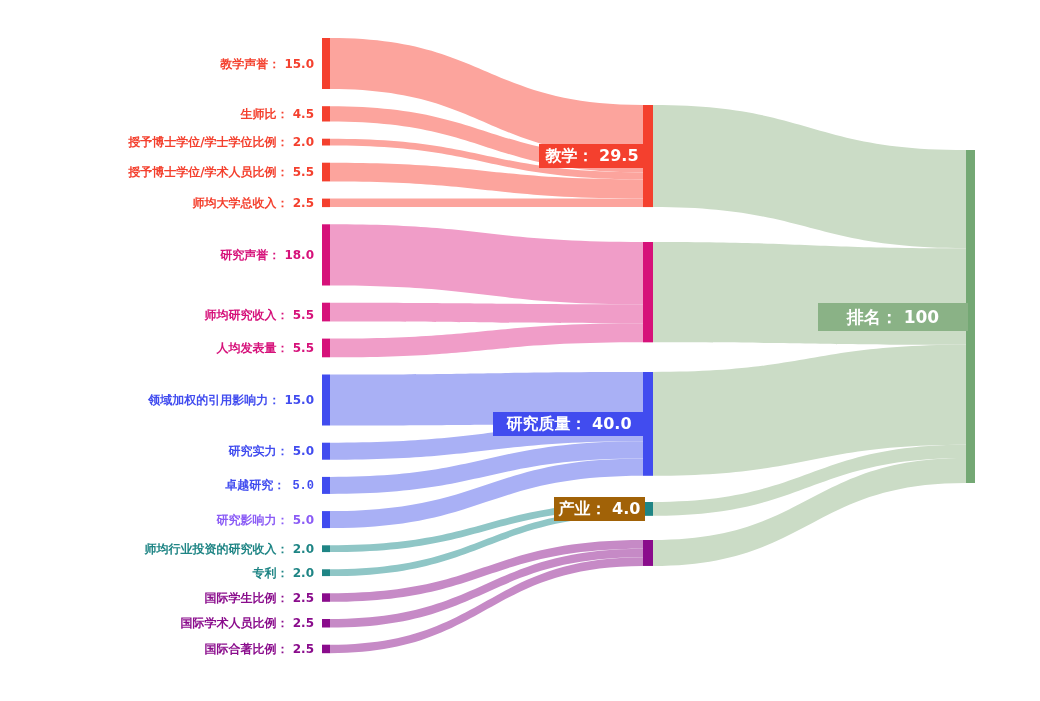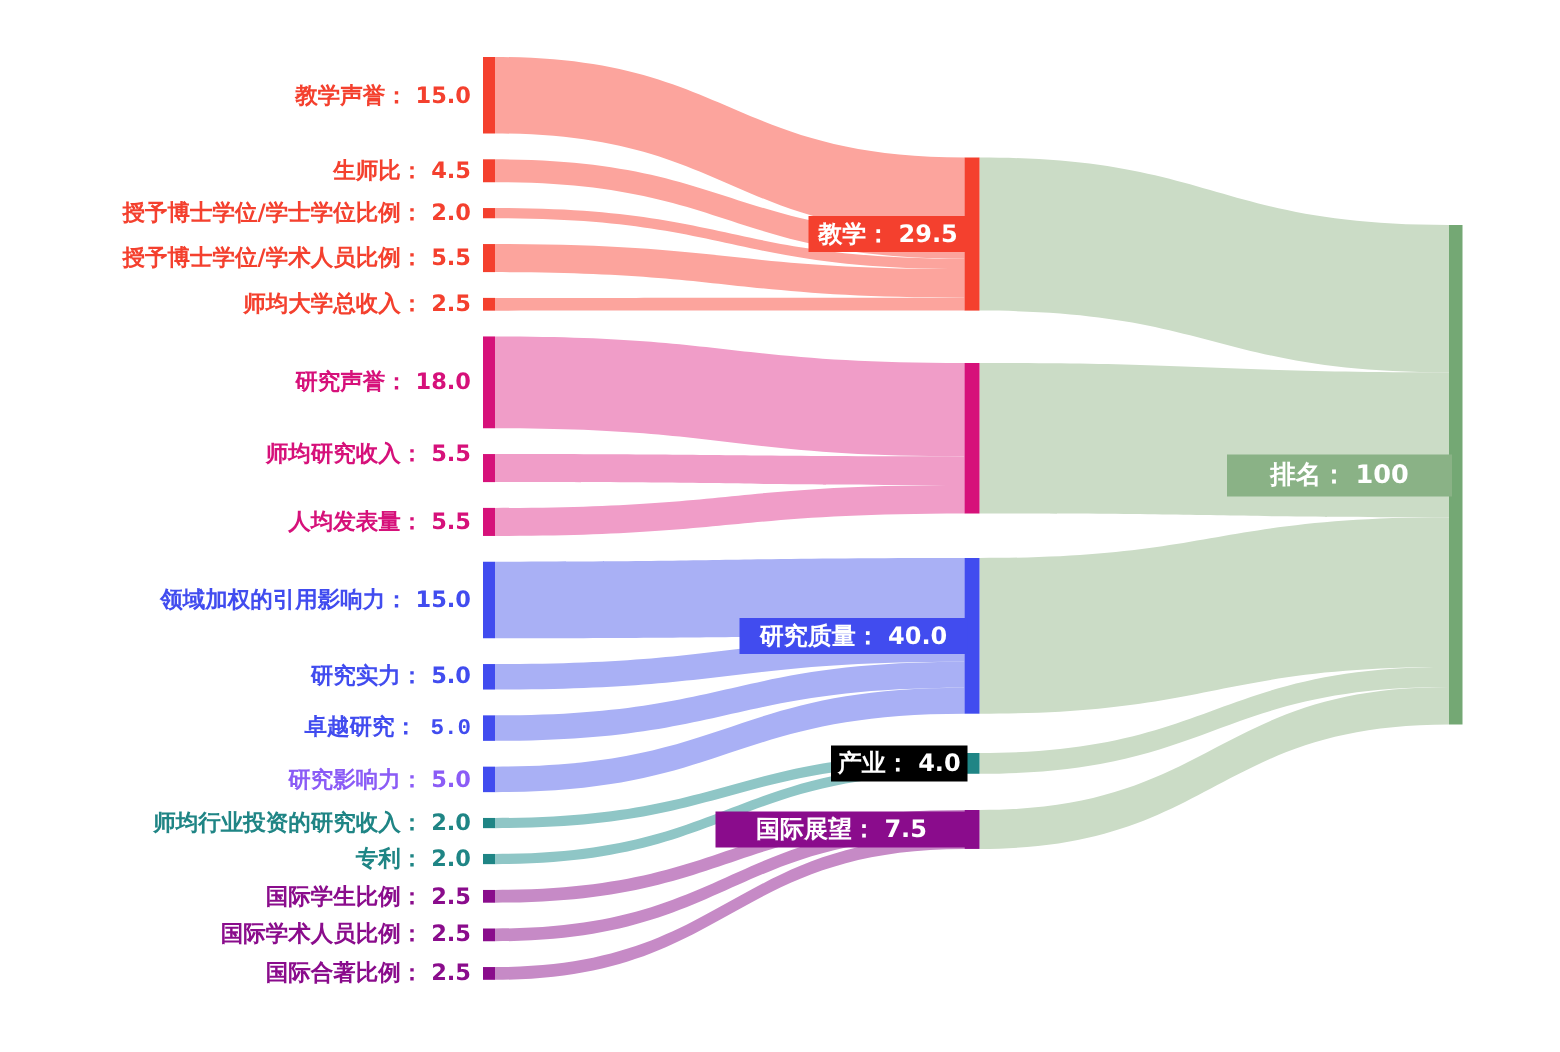--- a/index.html
+++ b/index.html
@@ -24,21 +24,21 @@
     position: absolute;
     left: 0;
     top: 0;
     width: 1040px;
     height: 701px;
     pointer-events: none;
   }
   .left-label {
     position: absolute;
     transform: translateY(-50%);
-    font-size: 15px;
+    font-size: 12px;
     font-weight: bold;
     white-space: nowrap;
     text-align: right;
   }
   .node-box {
     position: absolute;
     transform: translateY(-50%);
     height: 24px;
     line-height: 24px;
     text-align: center;
@@ -104,30 +104,29 @@
       <rect x="643" y="540" width="10" height="25.95" fill="#8A0C8C"></rect>
       <rect x="966" y="150" width="9" height="333" fill="#74A874"></rect>
     </svg>
   <div id="label-layer">
       <div class="left-label" style="right: 726px; top: 63.5px; color: rgb(244, 64, 46);">教学声誉：  15.0</div>
       <div class="left-label" style="right: 726px; top: 113.85px; color: rgb(244, 64, 46);">生师比：  4.5</div>
       <div class="left-label" style="right: 726px; top: 142.1px; color: rgb(244, 64, 46);">授予博士学位/学士学位比例：  2.0</div>
       <div class="left-label" style="right: 726px; top: 172.05px; color: rgb(244, 64, 46);">授予博士学位/学术人员比例：  5.5</div>
       <div class="left-label" style="right: 726px; top: 202.85px; color: rgb(244, 64, 46);">师均大学总收入：  2.5</div>
       <div class="left-label" style="right: 726px; top: 254.9px; color: rgb(214, 17, 122);">研究声誉：  18.0</div>
-      <div class="left-label" style="right: 726px; top: 303px; color: rgb(214, 17, 122);">师均研究收入：  5.5</div>
+      <div class="left-label" style="right: 726px; top: 315px; color: rgb(214, 17, 122);">师均研究收入：  5.5</div>
       <div class="left-label" style="right: 726px; top: 347.95px; color: rgb(214, 17, 122);">人均发表量：  5.5</div>
       <div class="left-label" style="right: 726px; top: 400px; color: rgb(65, 76, 239);">领域加权的引用影响力：  15.0</div>
       <div class="left-label" style="right: 726px; top: 451.2px; color: rgb(65, 76, 239);">研究实力：  5.0</div>
       <div class="left-label" style="right: 726px; top: 485.4px; color: rgb(65, 76, 239); font-family: Liberation Mono, monospace;">卓越研究：  5.0</div>
       <div class="left-label" style="right: 726px; top: 519.6px; color: #8b5cf6;">研究影响力：  5.0</div>
       <div class="left-label" style="right: 726px; top: 548.7px; color: rgb(31, 133, 133);">师均行业投资的研究收入：  2.0</div>
       <div class="left-label" style="right: 726px; top: 572.7px; color: rgb(31, 133, 133); margin-left: 20px;">专利：  2.0</div>
       <div class="left-label" style="right: 726px; top: 597.55px; color: rgb(138, 12, 140);">国际学生比例：  2.5</div>
       <div class="left-label" style="right: 726px; top: 623.25px; color: rgb(138, 12, 140);">国际学术人员比例：  2.5</div>
       <div class="left-label" style="right: 726px; top: 648.95px; color: rgb(138, 12, 140);">国际合著比例：  2.5</div>
       <div class="node-box" style="width: 106px; right: 395px; top: 156.035px; background: rgb(244, 64, 46);">教学：  29.5</div>
       <div class="node-box" style="width: 152px; right: 395px; top: 423.9px; background: rgb(65, 76, 239);">研究质量：  40.0</div>
-      <div class="node-box" style="width: 91px; right: 395px; top: 508.92px; background: #000000;">产业：  4.0</div>
-      <div class="node-box" style="width: 168px; right: 395px; top: 552.975px; background: rgb(138, 12, 140);">国际展望：  7.5</div>
+      <div class="node-box" style="width: 91px; right: 395px; top: 508.92px; background: #a16207;">产业：  4.0</div>
       <div class="node-box rank-box" style="width: 150px; right: 72px; top: 316.5px; background: rgb(138, 178, 134);">排名：  100</div>
     </div>
 </div>
 
 </body></html>

